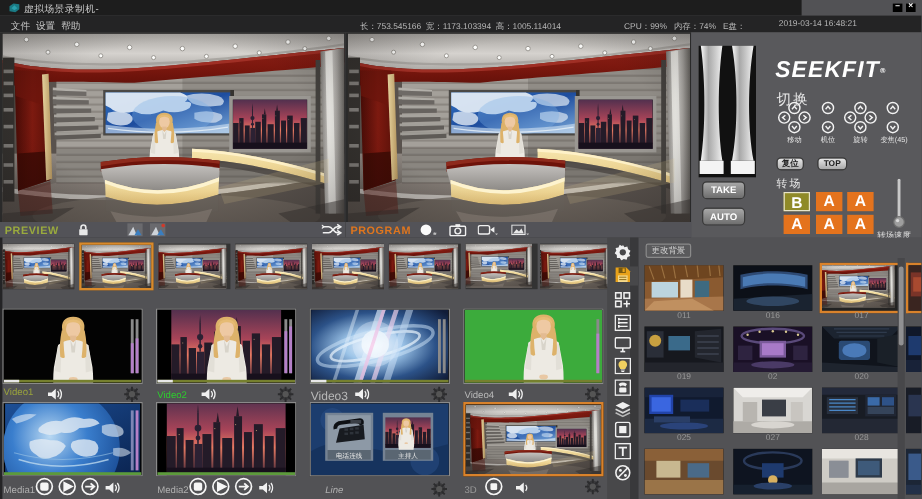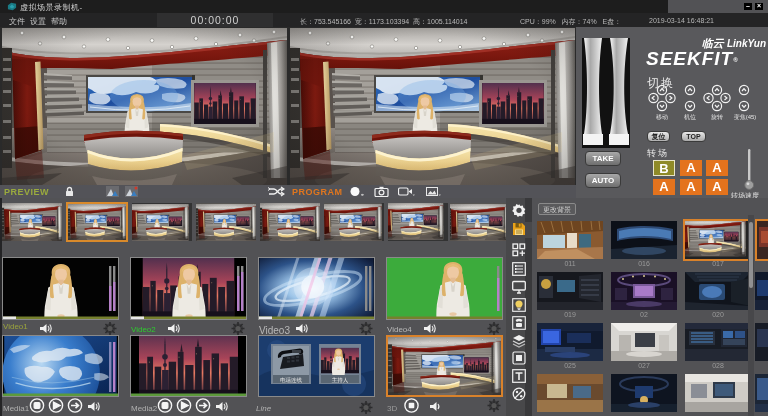--- a/index.html
+++ b/index.html
@@ -305,21 +305,20 @@
       </svg>
   <span class="ttext">虚拟场景录制机-</span>
   <div class="winbtn" style="left:744px;">–</div>
   <div class="winbtn" style="left:755px;">×</div>
 </div>
 
 <div id="menubar">
   <span class="m" style="left:9px;">文件</span>
   <span class="m" style="left:30px;">设置</span>
   <span class="m" style="left:51px;">帮助</span>
-  <div id="timerbox">00:00:00</div>
   <span class="stats" style="left:300px;">长：753.545166&nbsp; 宽：1173.103394&nbsp; 高：1005.114014</span>
   <span class="stats" style="left:520px;">CPU：99%&nbsp;&nbsp; 内存：74%&nbsp;&nbsp; E盘：</span>
   <span class="stats" style="left:649px;">2019-03-14 16:48:21</span>
 </div>
 
 <div class="monitor" id="program" style="left:288px;">
   <div class="mvid" style="left:2px;width:285px;"><svg width="285" height="157" viewBox="0 0 285 157">
           <use href="#studio"></use>
         </svg></div>
   <div class="mbar">
@@ -384,21 +383,20 @@
   <svg class="abs" style="left:6px;top:11px;" width="48" height="110" viewBox="0 0 48 110">
     <rect x="0" y="0" width="48" height="110" fill="#111"></rect>
     <path d="M2 0 L20 0 C16 30 16 70 20 96 L2 96 C6 70 6 30 2 0 Z" fill="url(#tbarg)"></path>
     <path d="M28 0 L46 0 C41 30 41 70 46 96 L28 96 C33 70 33 30 28 0 Z" fill="url(#tbarg)"></path>
     <rect x="1" y="96" width="20" height="11" fill="#f4f4f4"></rect>
     <rect x="27" y="96" width="20" height="11" fill="#f4f4f4"></rect>
   </svg>
   <div class="btn3d" style="left:9px;top:124px;width:36px;height:15px;line-height:14px;">TAKE</div>
   <div class="btn3d" style="left:9px;top:146px;width:36px;height:15px;line-height:14px;">AUTO</div>
 
-  <div class="abs" style="left:100px;top:9px;width:90px;text-align:right;color:#fff;font-size:11px;font-weight:bold;font-style:italic;">临云 <span style="font-size:10px;">LinkYun</span></div>
   <div class="abs" style="left:70px;top:21px;width:124px;color:#fff;font-size:19px;font-weight:bold;font-style:italic;letter-spacing:1px;">SEEKFIT<span style="font-size:6px;vertical-align:3px;letter-spacing:0;">®</span></div>
 
   <div class="abs" style="left:71px;top:48px;color:#e8e8e8;font-size:12px;letter-spacing:2px;">切换</div>
 
   <svg class="abs" style="left:66px;top:55px;" width="126" height="46" viewBox="0 0 126 46">
     <g stroke="#f2f2f2" fill="none" stroke-width="1.2">
       <g transform="translate(20,0)">
         <circle cx="0" cy="8" r="4.6"></circle>
             <path d="M-2 9 L0 6.6 L2 9"></path>
         <circle cx="0" cy="24" r="4.6"></circle>
@@ -659,21 +657,21 @@
         </g>
         <g>
           <rect x="60" y="8" width="42" height="40" fill="#7a8796" opacity="0.95"></rect>
           <use href="#cityscape" x="62" y="10" width="38" height="29" preserveAspectRatio="none"></use>
           <use href="#anchor" x="68" y="11" width="23" height="29"></use>
           <rect x="62" y="39" width="38" height="8" fill="#5a6672"></rect>
           <text x="81" y="45.5" font-size="5.5" fill="#e8e8e8" text-anchor="middle" font-family="Liberation Sans">主持人</text>
         </g>
       </svg>
     </div>
-    <div class="abs" style="left:0;top:69px;font-size:8px;color:#b0b0b0;font-style:italic;">Line</div>
+    <div class="abs" style="left:15px;top:69px;font-size:8px;color:#b0b0b0;font-style:italic;">Line</div>
     <svg class="abs" style="left:103px;top:66px;" width="15" height="13" viewBox="0 0 15 13">
           <circle cx="7" cy="6.5" r="5" fill="#3a3a3c"></circle>
           <g stroke="#2c2c2e" stroke-width="1.6">
             <path d="M7 0 V13 M0.5 6.5 H13.5 M2.4 2 L11.6 11 M11.6 2 L2.4 11"></path>
           </g>
           <circle cx="7" cy="6.5" r="2.6" fill="#555"></circle>
         </svg>
   </div>
   <div class="vpanel" style="left:384px;top:137px;">
     <div class="vframe" style="height:62px;border:2px solid #d9822b;">

